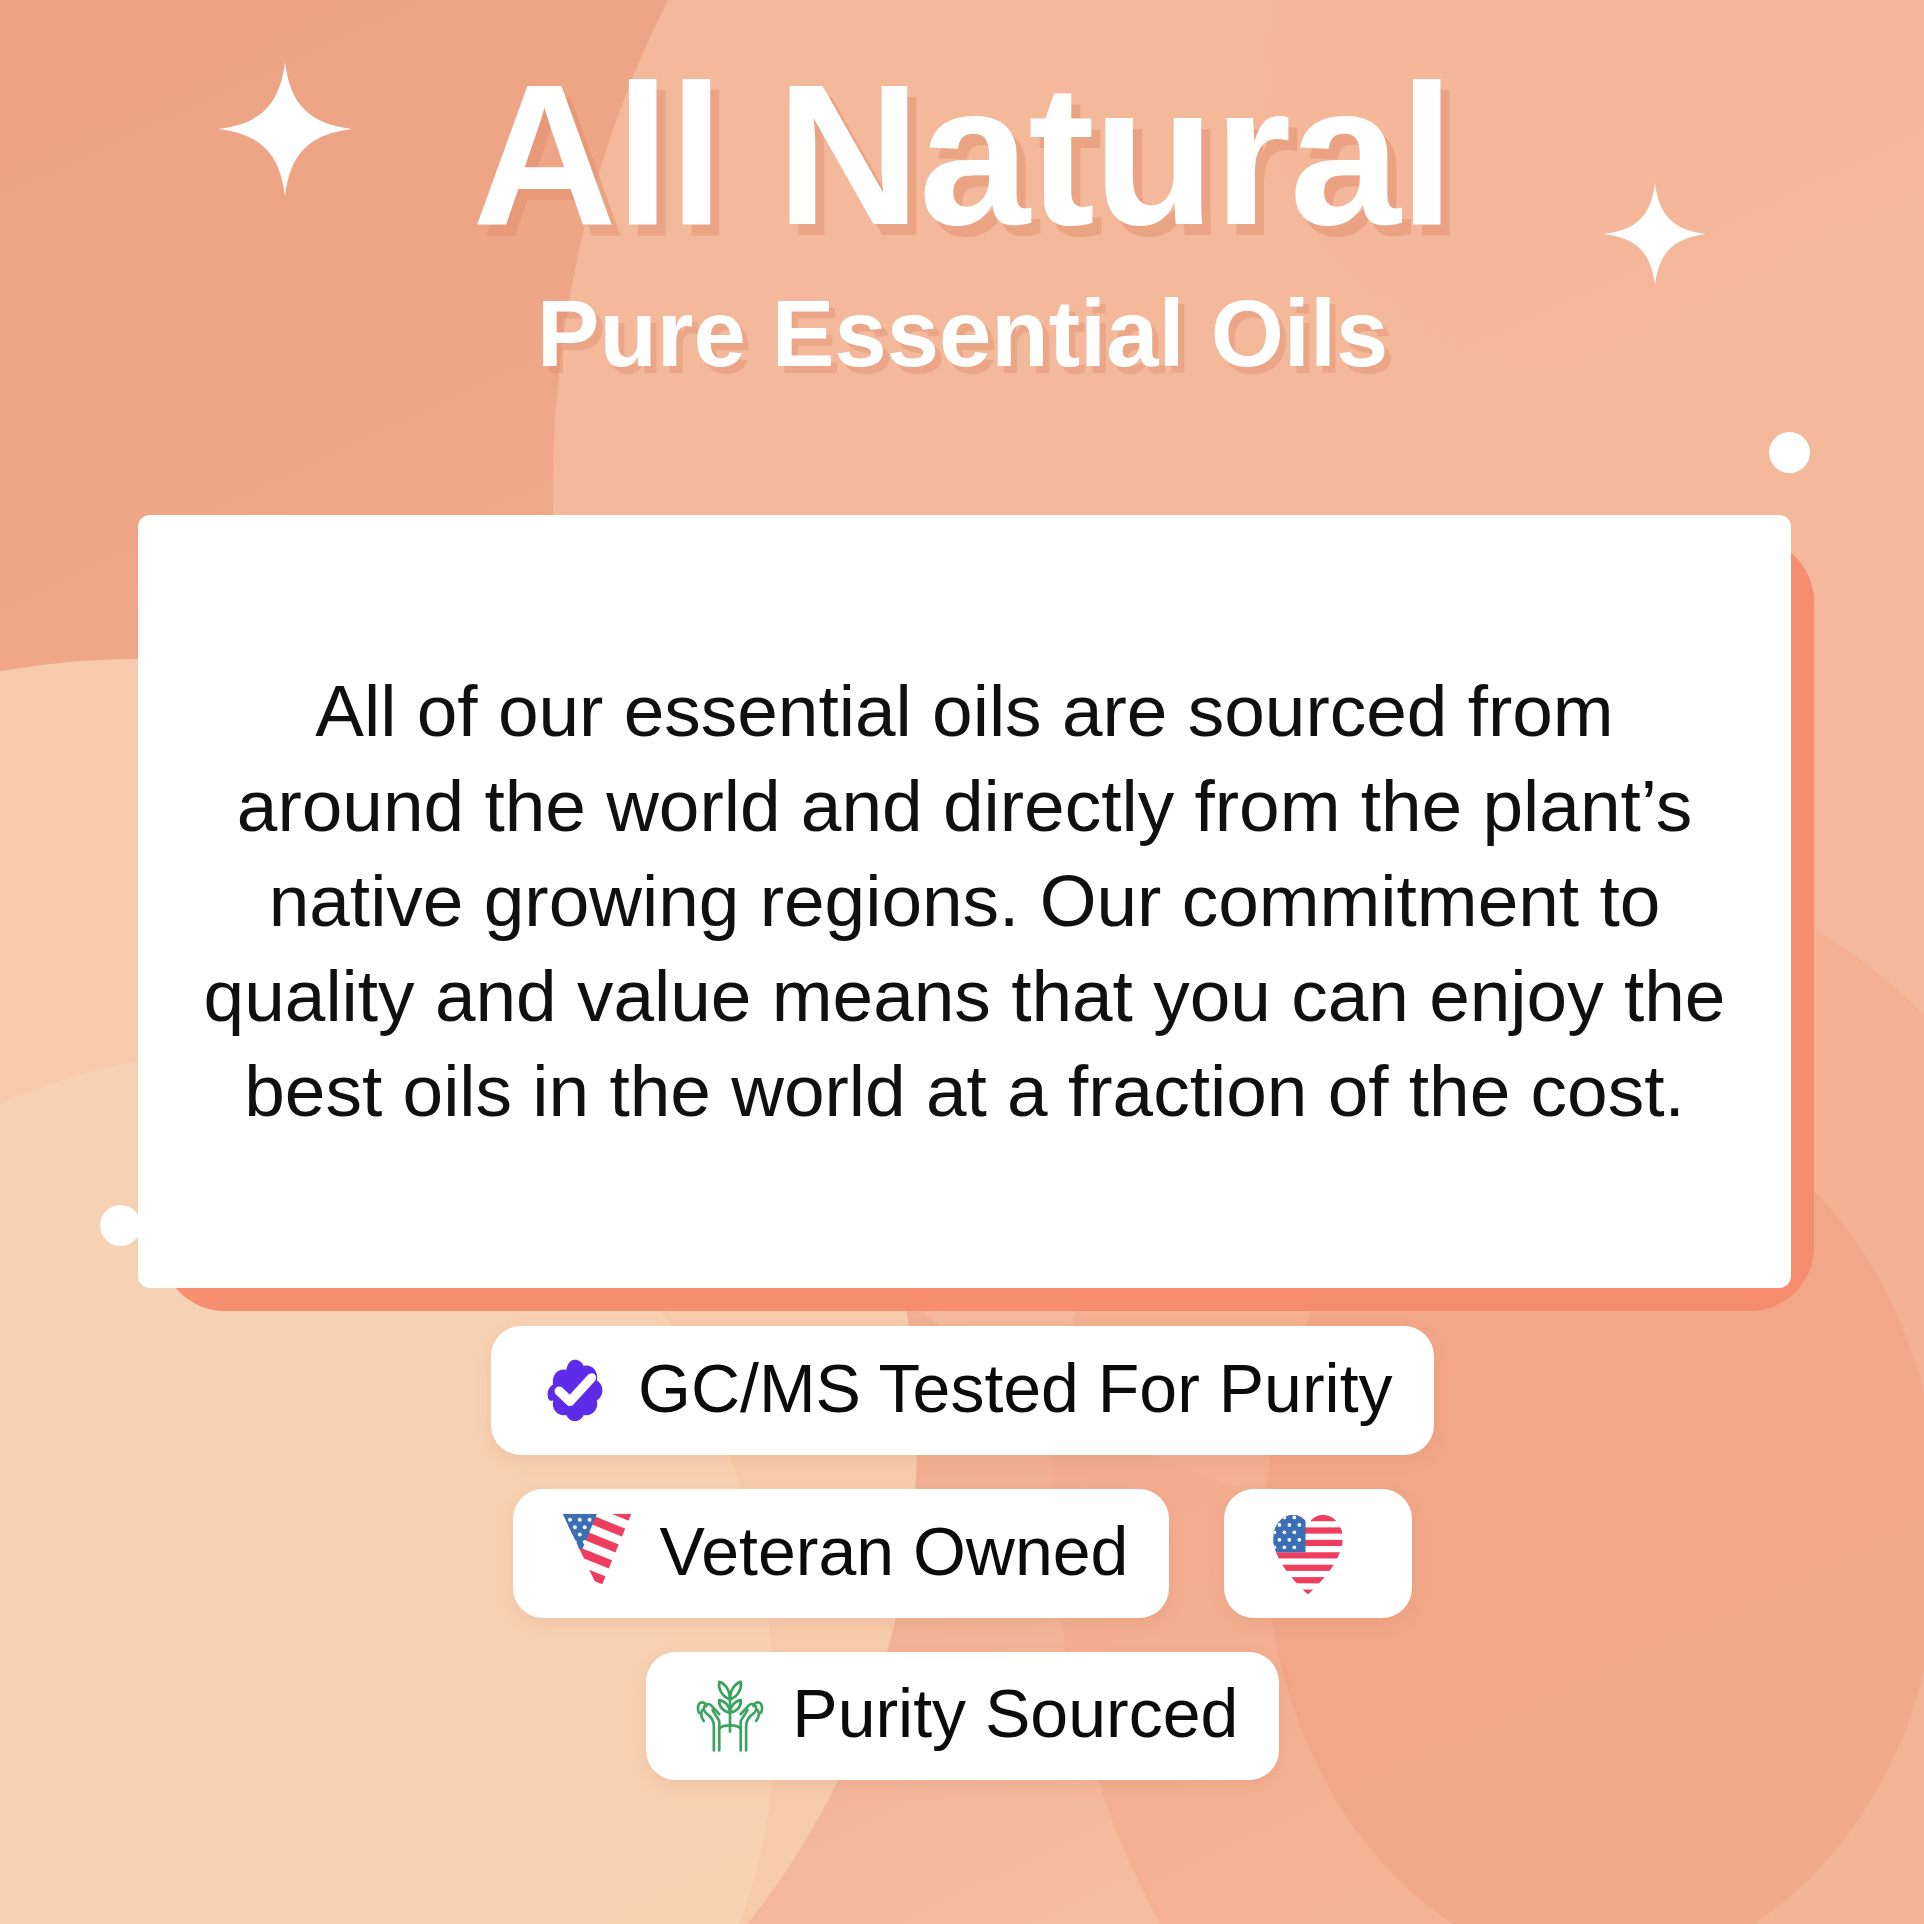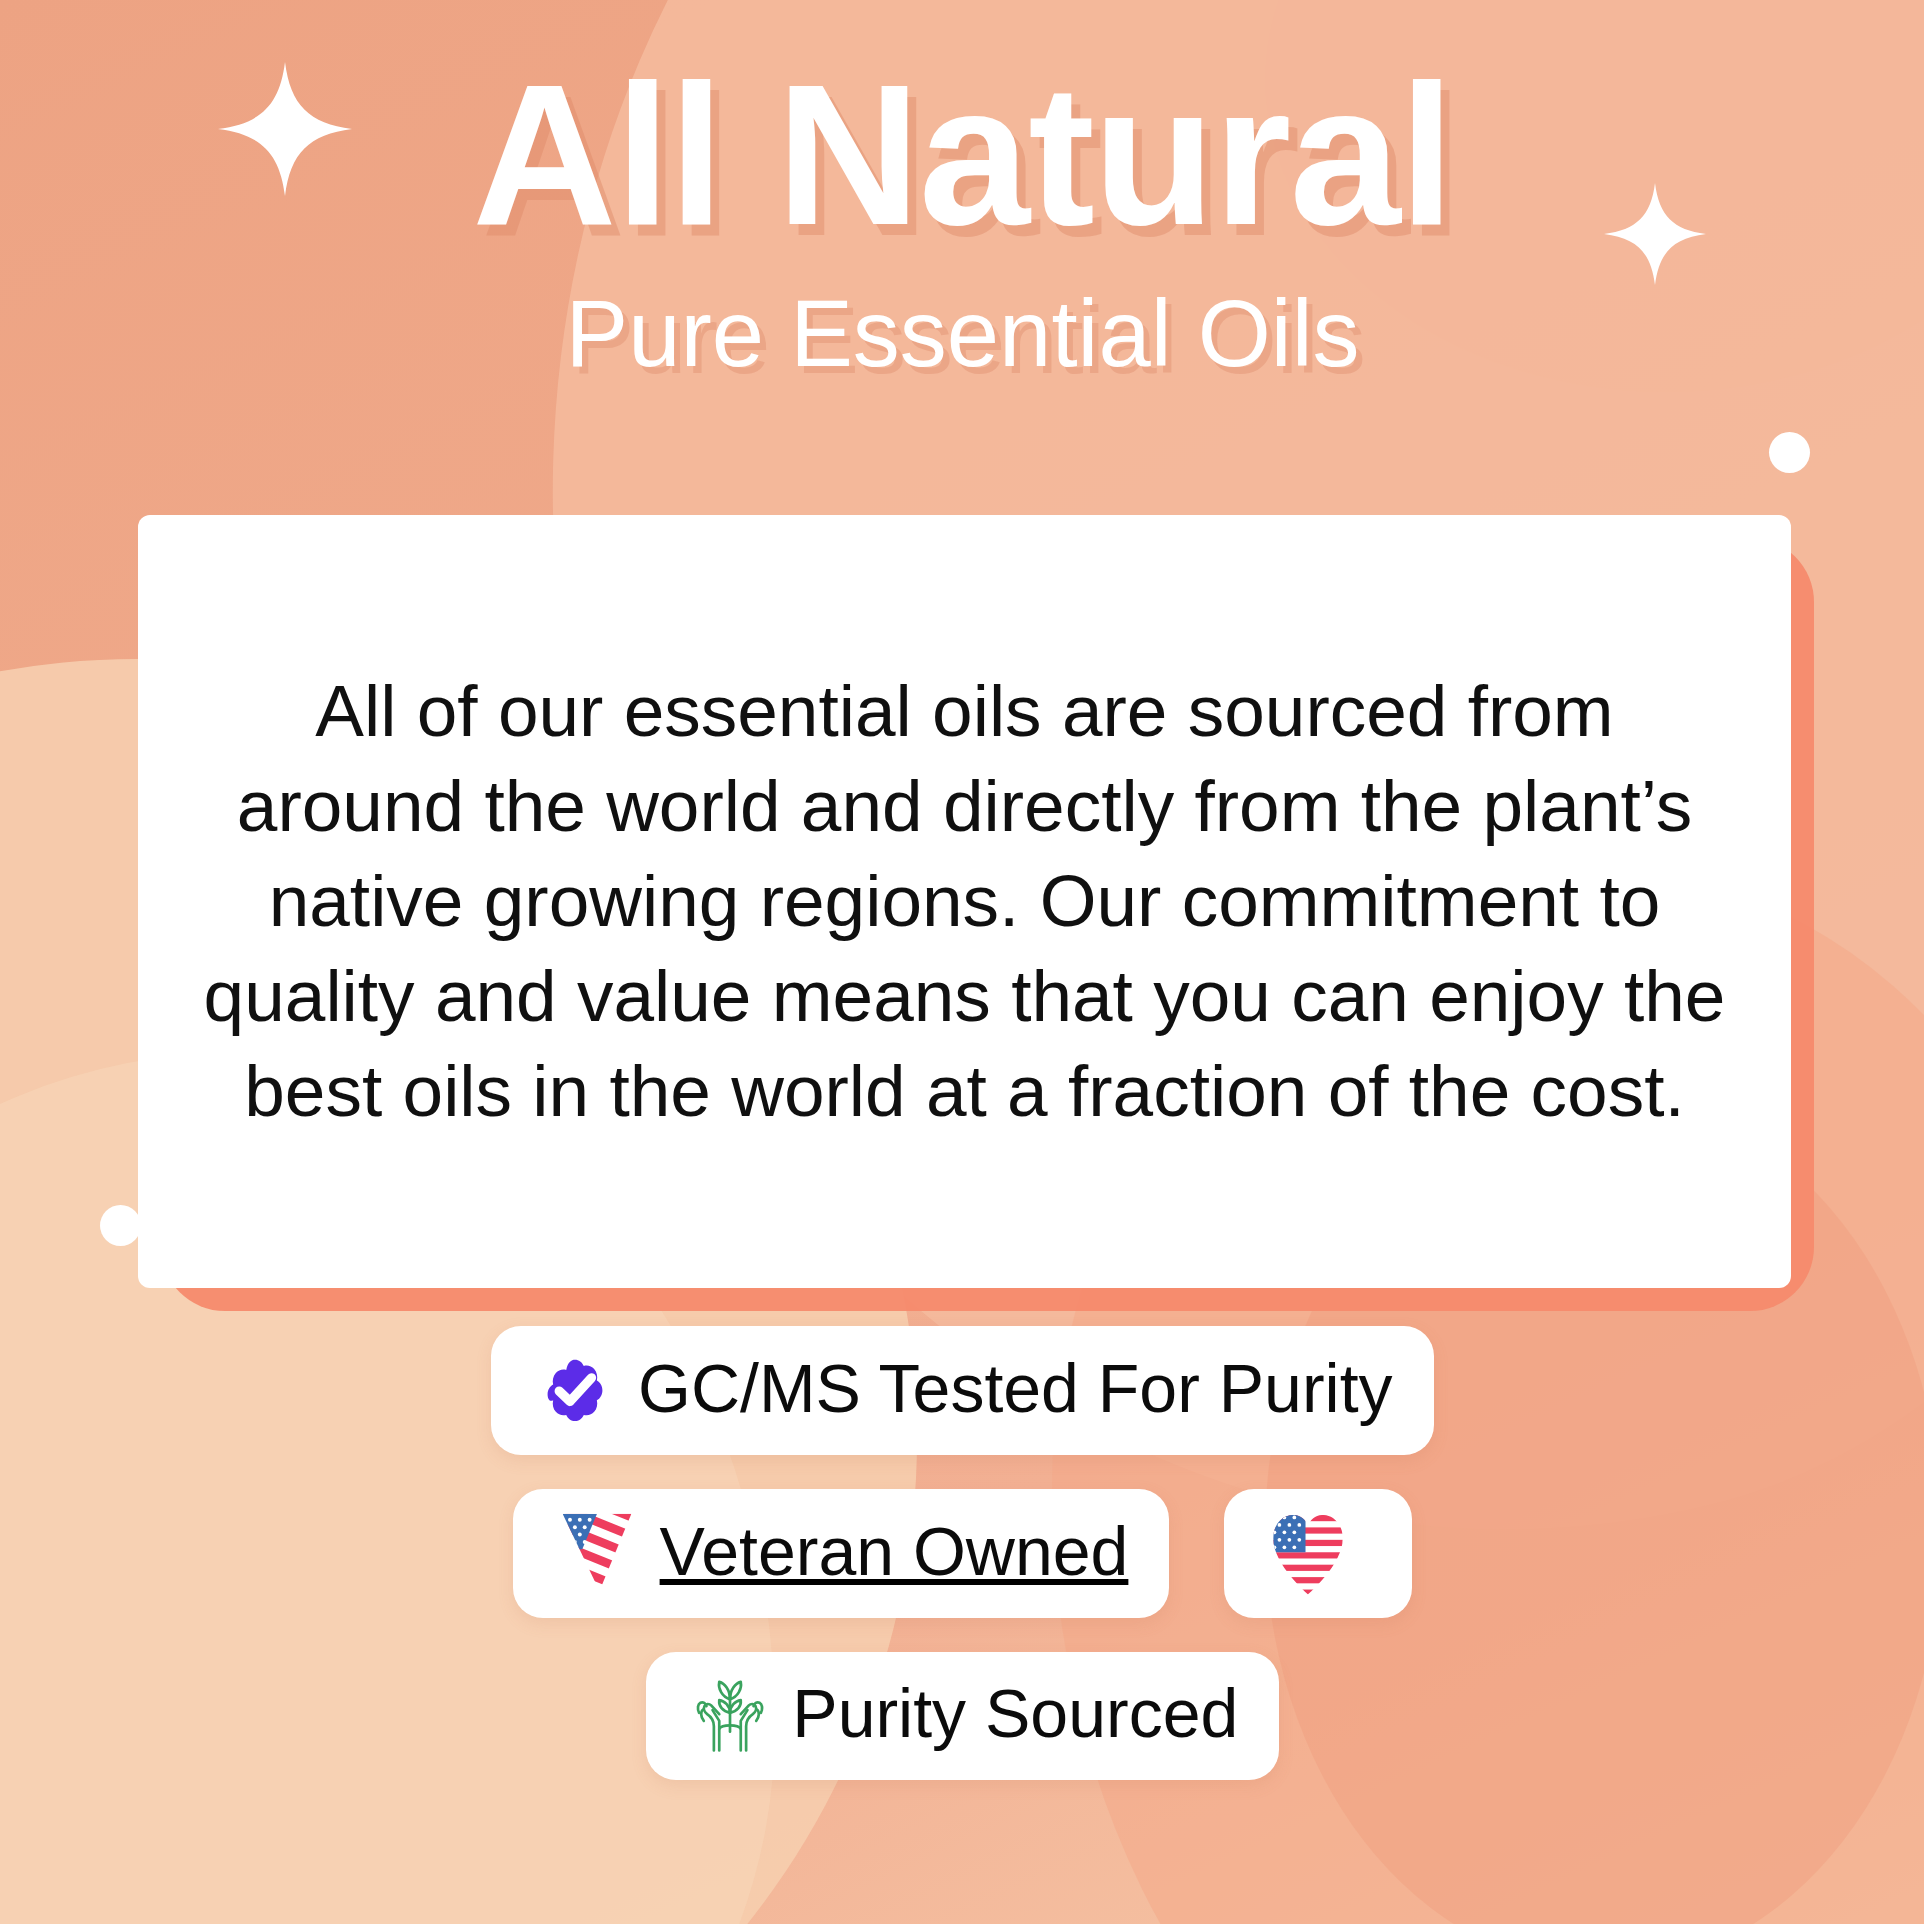--- a/index.html
+++ b/index.html
@@ -73,21 +73,21 @@
     line-height:1;
     font-weight:700;
     color:#ffffff;
     letter-spacing:-1.8px;
     padding-top:55px;
     text-shadow:9px 10.7px 0 rgba(222,137,104,.45);
   }
   .subtitle {
     font-size:94px;
     line-height:1;
-    font-weight:400;
+    font-weight:700;
     color:#ffffff;
     letter-spacing:0px;
     padding-top:32px;
     text-shadow:6.2px 7.1px 0 rgba(222,137,104,.38);
   }
 
   
   .card-wrap { position:absolute; left:138px; top:515px; width:1653px; z-index:6; }
   .card-shadow {
     position:absolute; left:23px; top:23px;
@@ -110,21 +110,21 @@
     line-height:1.30;
     color:#101010;
     text-align:center;
     font-weight:400;
   }
 
   
   .badges { position:absolute; left:0; right:0; top:1326px; z-index:6; }
   .badge-row { display:flex; justify-content:center; align-items:center; }
   .row-1 { margin-bottom:34px; }
-  .row-2 { gap:55px; margin-bottom:34px;text-decoration:underline; }
+  .row-2 { gap:55px; margin-bottom:34px; }
   .badge {
     background:#ffffff;
     border-radius:30px;
     display:flex; align-items:center;
     padding:21.4px 41px;
     box-shadow:0 5.3px 16px rgba(190,110,80,.13);
   }
   .badge-icon {
     width:86px; height:86px;
     flex:0 0 86px;

